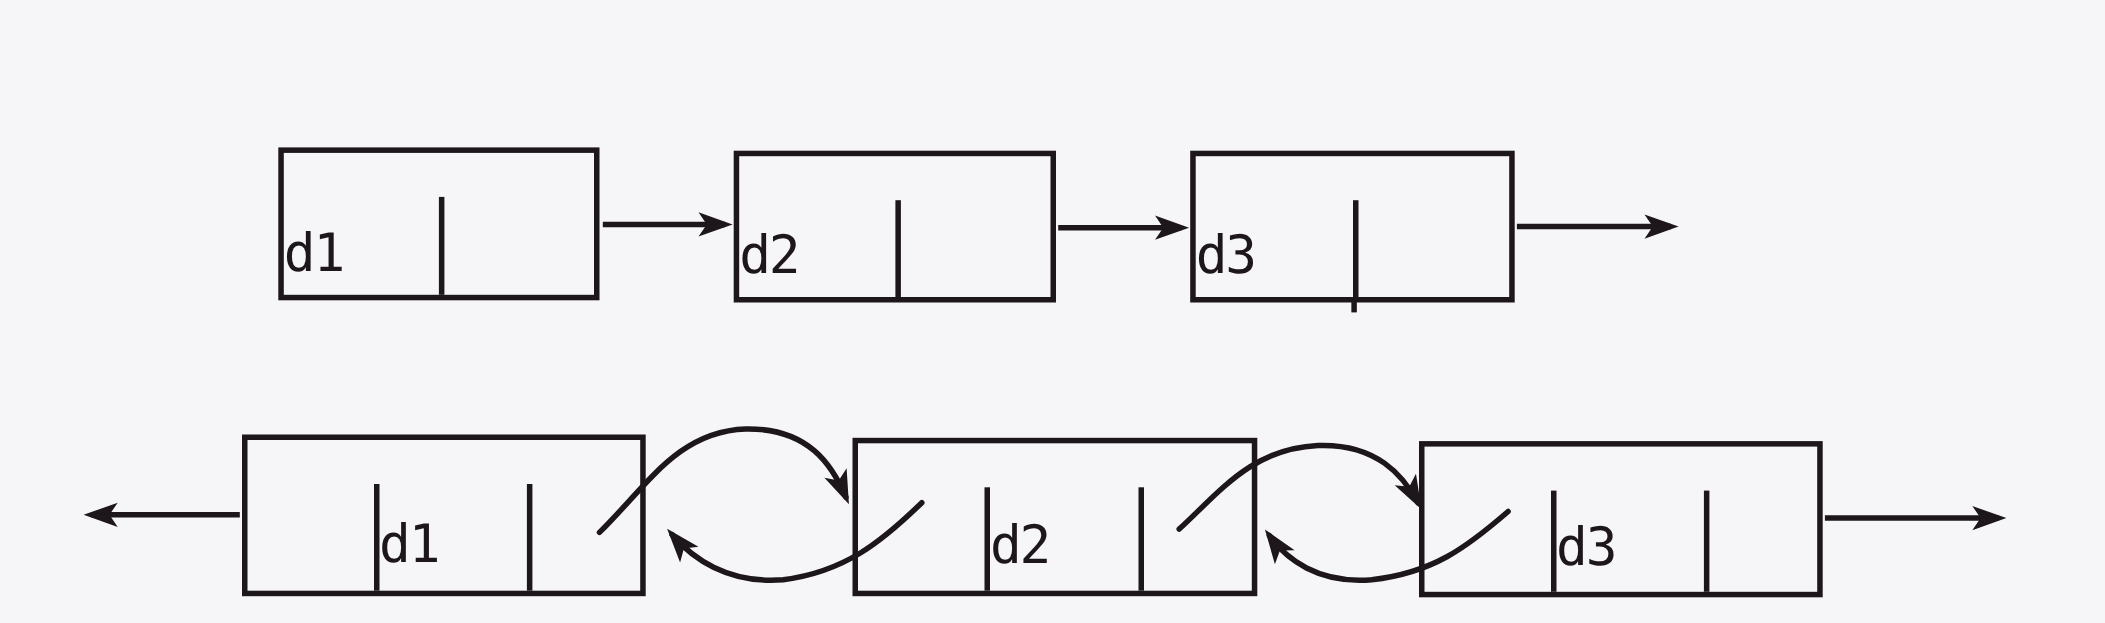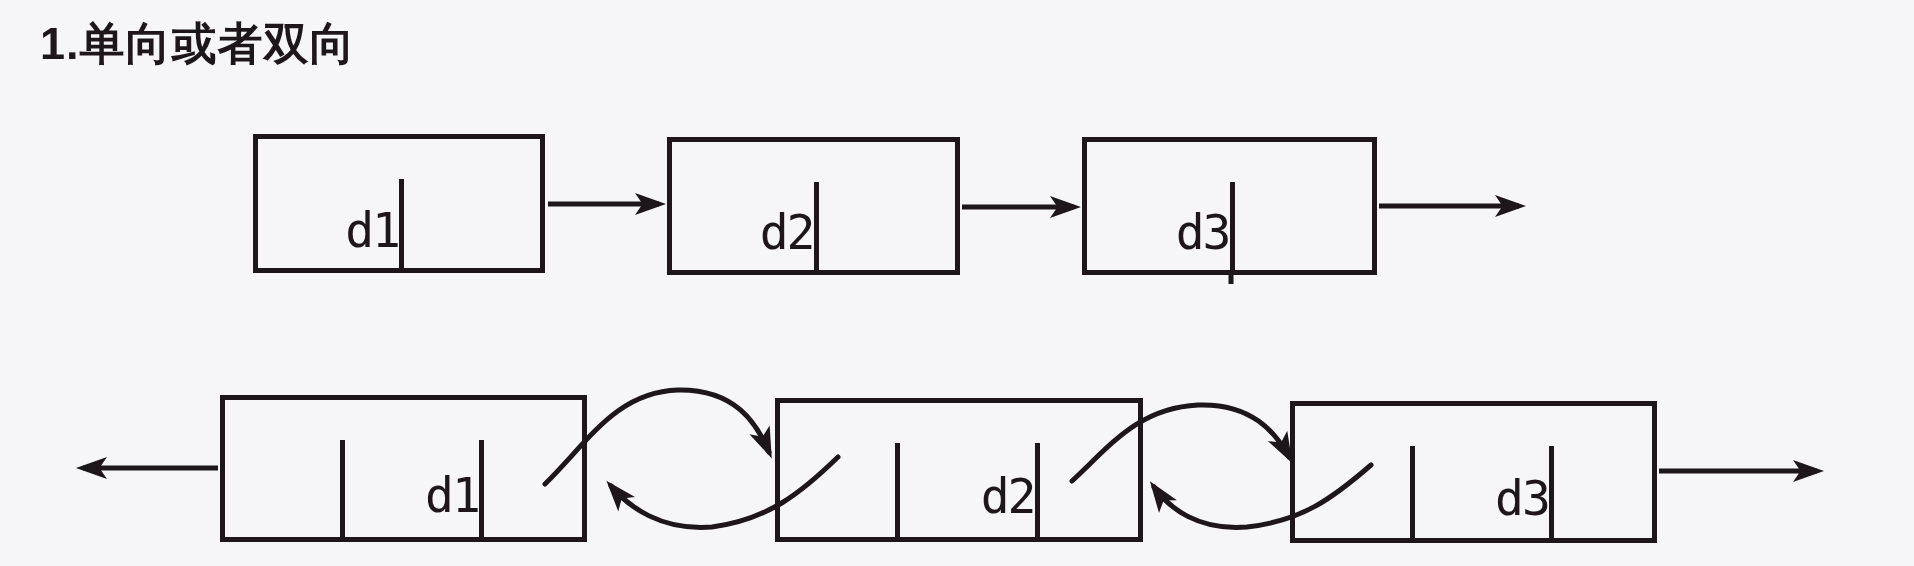--- a/index.html
+++ b/index.html
@@ -12,40 +12,39 @@
   .title{
     position:absolute;left:40px;top:14px;
     font-size:45px;font-weight:700;color:var(--ink,#1d161a);
     letter-spacing:1px;
   }
   .node{
     position:absolute;display:flex;box-sizing:border-box;
     border:5px solid var(--ink,#1d161a);
     background:transparent;
   }
-  .cell{display:flex;align-items:center;justify-content:flex-end;box-sizing:border-box;margin-top:40px;}
+  .cell{display:flex;align-items:center;justify-content:flex-start;box-sizing:border-box;margin-top:40px;}
   .cell + .cell{border-left:5px solid var(--ink,#1d161a);}
   .node.two .cell{flex:0 0 50%;}
   .node.three .c1{flex:0 0 32.1%;}
   .node.three .c2{flex:0 0 39.0%;}
   .node.three .c3{flex:0 0 28.9%;}
   .label{
     font-family:"DejaVu Sans Mono",monospace;
     font-size:48px;letter-spacing:-2px;color:var(--ink,#1d161a);
     transform:translateY(6px);
   }
   svg.wires{position:absolute;left:0;top:0;pointer-events:none;}
   svg.wires path, svg.wires line{stroke:var(--ink,#1d161a);stroke-width:5;fill:none;}
 </style>
 </head>
 <body>
 
 <div class="stage">
 
-  <div class="title">1.单向或者双向</div>
 
   <div class="node two" style="left:253px;top:134px;width:292px;height:139px">
     <div class="cell">
       <span class="label">d1</span>
     </div>
     <div class="cell"></div>
   </div>
 
   <div class="node two" style="left:667px;top:137px;width:293px;height:138px">
     <div class="cell">

